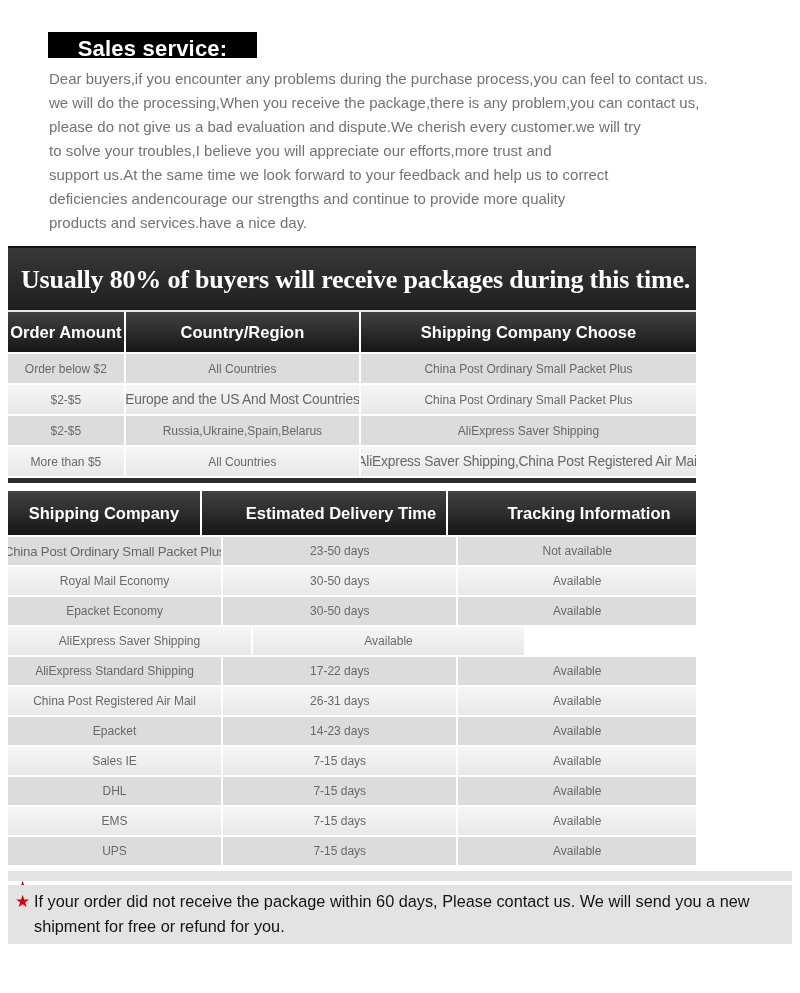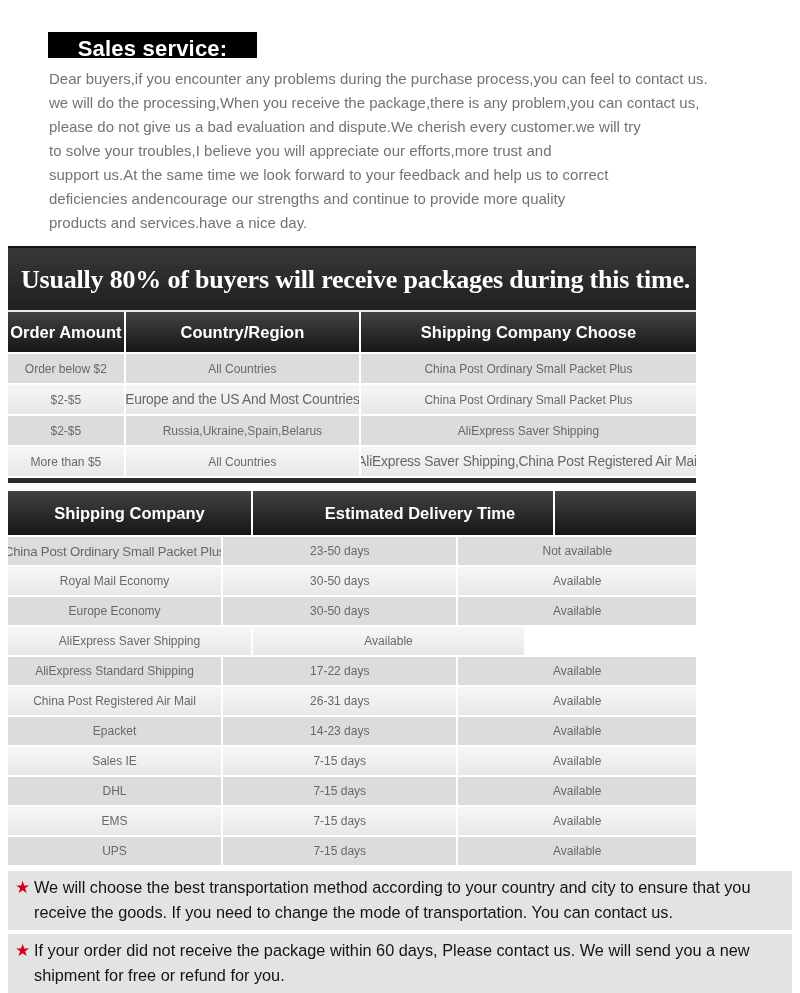--- a/index.html
+++ b/index.html
@@ -116,34 +116,35 @@
       <div class="td c3 condensed2">AliExpress Saver Shipping,China Post Registered Air Mail</div>
     </div>
 
     <div class="thin-bar"></div>
   </section>
 
   <section class="block block2" style="top:491px;">
     <div class="thead t2">
       <div class="th c1 divR">Shipping Company</div>
       <div class="th c2 divR">Estimated Delivery Time</div>
+      <div class="th c3">Tracking Information</div>
     </div>
 
     <div class="trow t2 shade-a">
       <div class="td c1 divR condensed">China Post Ordinary Small Packet Plus</div>
       <div class="td c2 divR">23-50 days</div>
       <div class="td c3">Not available</div>
     </div>
     <div class="trow t2 shade-b">
       <div class="td c1 divR">Royal Mail Economy</div>
       <div class="td c2 divR">30-50 days</div>
       <div class="td c3">Available</div>
     </div>
     <div class="trow t2 shade-a">
-      <div class="td c1 divR">Europe Economy</div>
+      <div class="td c1 divR">Epacket Economy</div>
       <div class="td c2 divR">30-50 days</div>
       <div class="td c3">Available</div>
     </div>
     <div class="trow t2 shade-b">
       <div class="td c1 divR">AliExpress Saver Shipping</div>
       <div class="td c3">Available</div>
     </div>
     <div class="trow t2 shade-a">
       <div class="td c1 divR">AliExpress Standard Shipping</div>
       <div class="td c2 divR">17-22 days</div>
@@ -176,21 +177,21 @@
     </div>
     <div class="trow t2 shade-a">
       <div class="td c1 divR">UPS</div>
       <div class="td c2 divR">7-15 days</div>
       <div class="td c3">Available</div>
     </div>
   </section>
 
   <section class="notes">
     <div class="note">
-      <span class="star" style="color: rgb(215, 0, 16);">★</span><span class="note-text">We will choose the best transportation method according to your country and city to ensure that you receive the goods. If you need to change the mode of transportation. You can contact us.</span>
+      <span class="star" style="color: rgb(215, 0, 16);">★</span>
     </div>
     <div class="note">
       <span class="star" style="color: rgb(215, 0, 16);">★</span><span class="note-text">If your order did not receive the package within 60 days, Please contact us. We will send you a new shipment for free or refund for you.</span>
     </div>
 
   </section>
 
 </div>
 
 </body></html>

